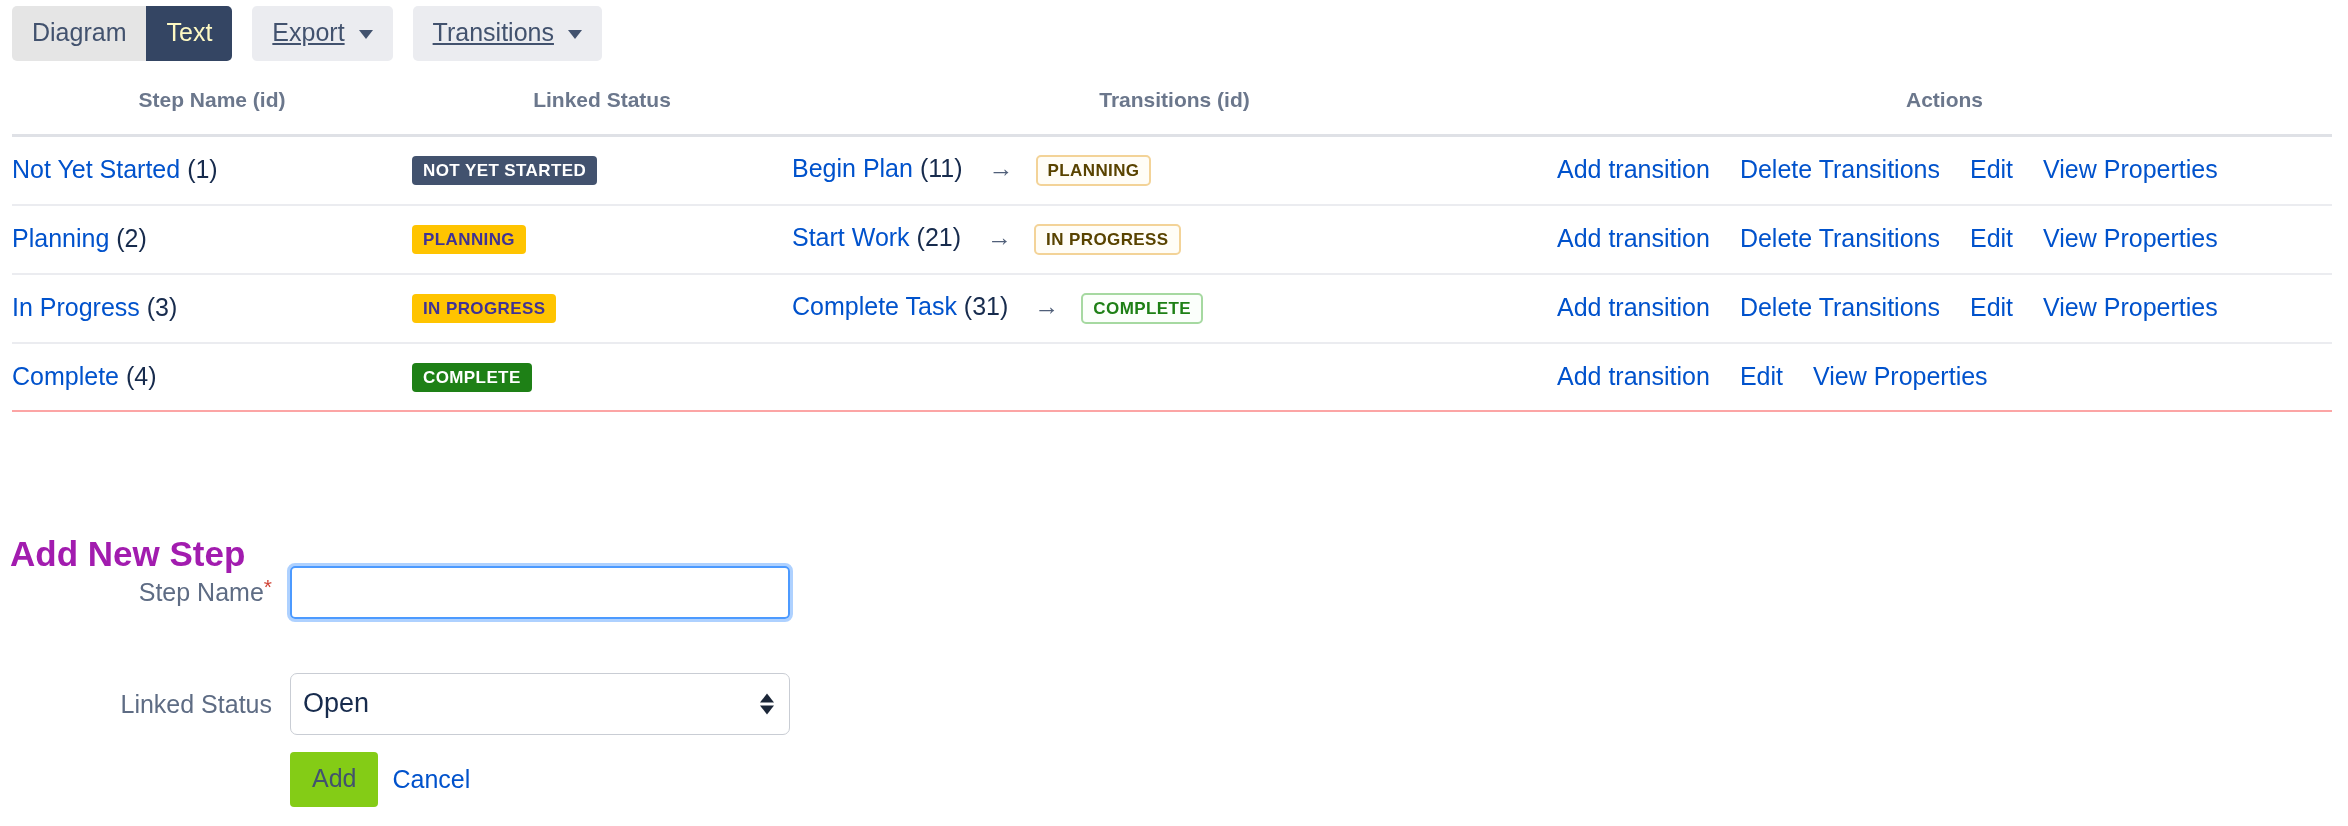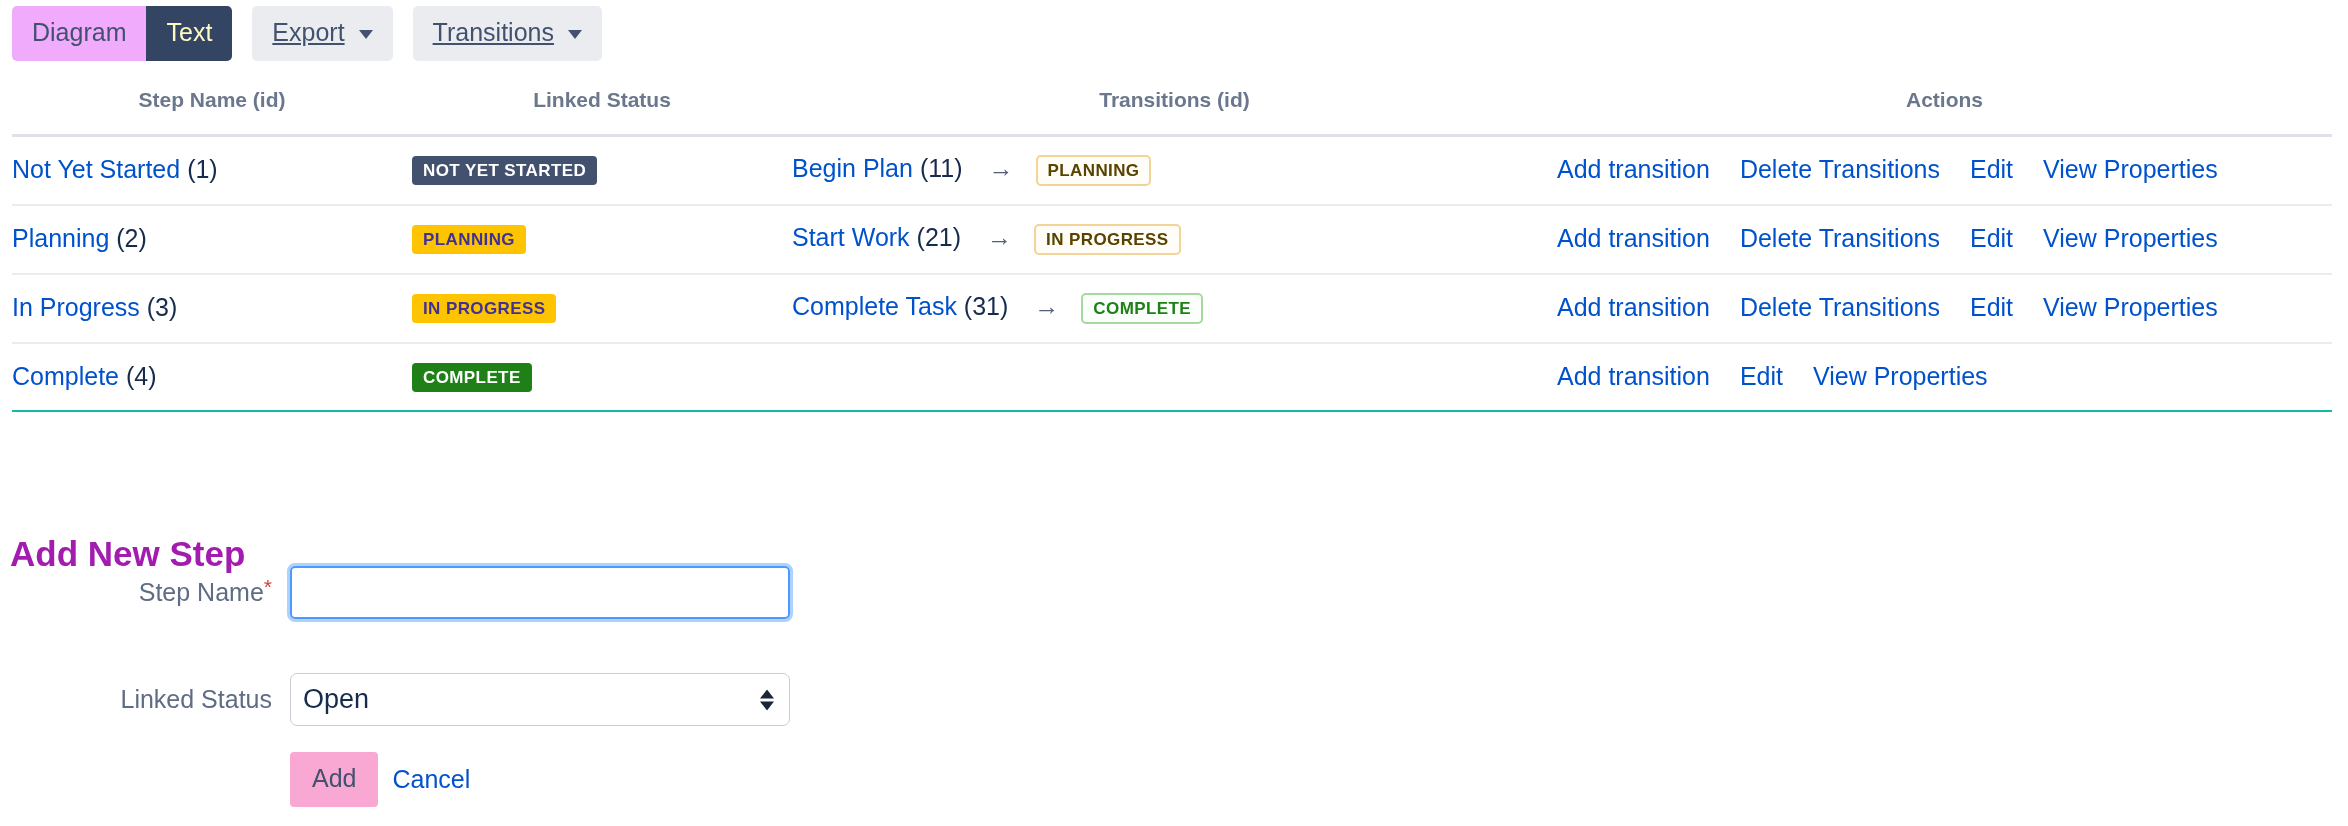--- a/index.html
+++ b/index.html
@@ -15,21 +15,21 @@
   
   .tabbar {
     position: absolute; left: 12px; top: 6px;
     display: flex; align-items: center; gap: 0;
   }
   .tabgroup { display: flex; }
   .tabbtn {
     font-family: "Liberation Sans", sans-serif;
     font-size: 25px; line-height: 1;
     padding: 14px 20px 16px 20px;
-    background: #f0abfc; color: #42526e;
+    background: #e5e5e5; color: #42526e;
     border: none; cursor: pointer;
     white-space: nowrap;
   }
   .tabbtn.first { border-radius: 5px 0 0 5px; }
   .tabbtn.last  { border-radius: 0 5px 5px 0; }
   .tabbtn.active { background: #344563; color: #fef9c3; }
   .btn-dd {
     font-family: "Liberation Sans", sans-serif;
     font-size: 25px; line-height: 1;
     padding: 14px 20px 16px 20px;
@@ -47,21 +47,21 @@
          border-collapse: collapse; table-layout: fixed; }
   .tbl th {
     text-align: center; font-size: 21px; font-weight: bold; color: #6b778c;
     padding: 0 0 22px 0; vertical-align: bottom;
     border-bottom: 3px solid #dfe1e6;
   }
   .tbl td {
     padding: 17px 0 18px 0; vertical-align: middle;
     border-bottom: 2px solid #ebecf0; font-size: 25px; color: #172b4d;
   }
-  .tbl tr:last-child td { border-bottom: 2px solid #14b8a6; }
+  .tbl tr:last-child td { border-bottom: 2px solid #fca5a5; }
   .c-step { width: 400px; }
   .c-stat { width: 380px; }
   .c-tran { width: 765px; }
   .c-act  { width: 775px; }
 
   a.lnk { color: #0052cc; text-decoration: none; cursor: pointer; }
   .idtxt { color: #172b4d; }
 
   
   .loz {
@@ -106,39 +106,39 @@
   .txtinput {
     width: 500px; height: 53px; font-size: 25px;
     font-family: "Liberation Sans", sans-serif;
     padding: 4px 10px; color: #172b4d;
     border: 2px solid #4c9aff; border-radius: 5px;
     outline: 3px solid rgba(76,154,255,0.45); outline-offset: 0px;
     background: #ffffff;
   }
   .selwrap { position: relative; width: 500px; }
   .selbox {
-    width: 500px; height: 53px; font-size: 27px;
+    width: 500px; height: 62px; font-size: 27px;
     font-family: "Liberation Sans", sans-serif;
     padding: 2px 34px 4px 12px; color: #172b4d;
     border: 1px solid #c9cdd4; border-radius: 7px;
     background: #ffffff; appearance: none; -webkit-appearance: none;
     cursor: pointer;
   }
   .selarrows {
     position: absolute; right: 16px; top: 50%; transform: translateY(-50%);
     display: flex; flex-direction: column; gap: 3px; pointer-events: none;
   }
   .selarrows i { width:0; height:0; border-left:7px solid transparent;
                  border-right:7px solid transparent; display:block; }
   .selarrows i.up   { border-bottom: 9px solid #1b2638; }
   .selarrows i.down { border-top: 9px solid #1b2638; }
 
   .addbtn {
     font-size: 25px; font-family: "Liberation Sans", sans-serif;
-    background: #f9a8d4; color: #42526e; border: none;
+    background: #84cc16; color: #42526e; border: none;
     border-radius: 4px; padding: 12px 22px 14px 22px; cursor: pointer;
   }
   .cancel-lnk { font-size: 25px; margin-left: 14px; }
   .spacer-290 { width: 290px; }
 </style>
 </head>
 <body>
 
 <div class="page">
 

